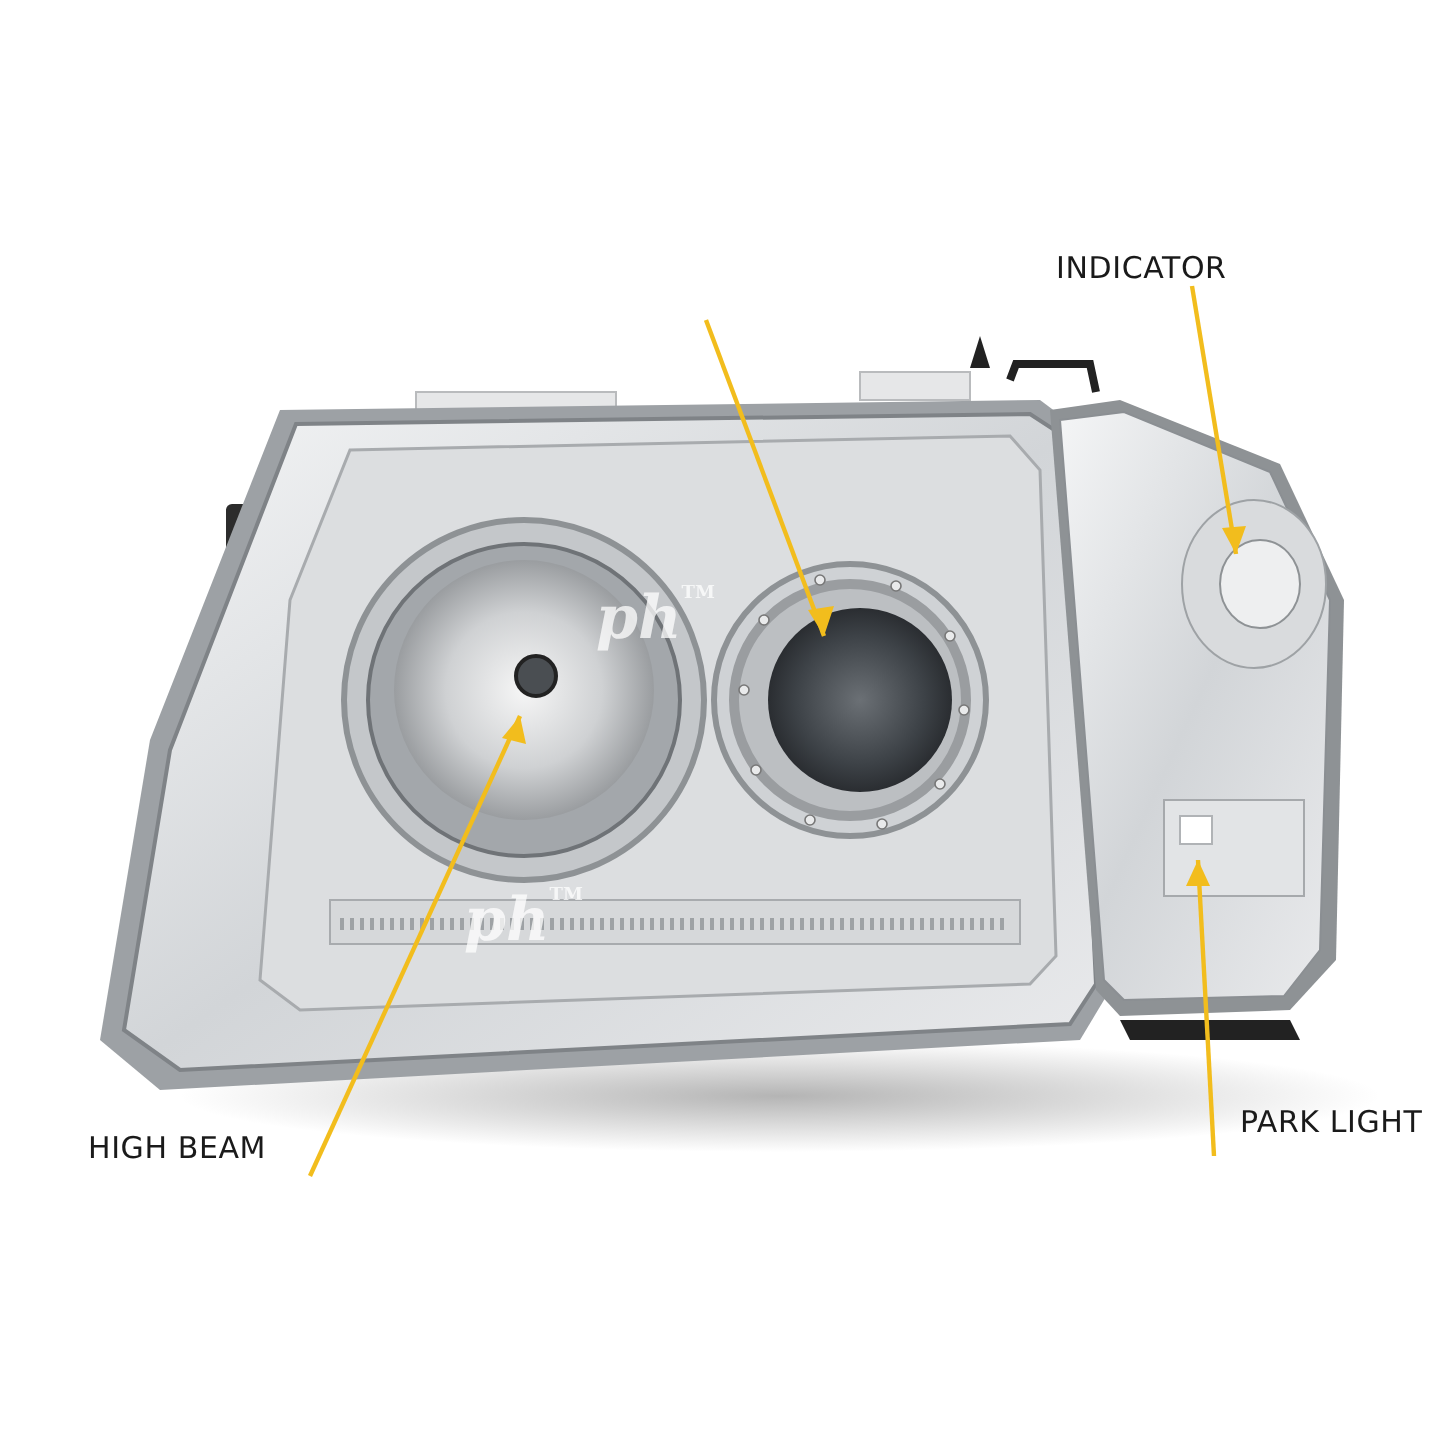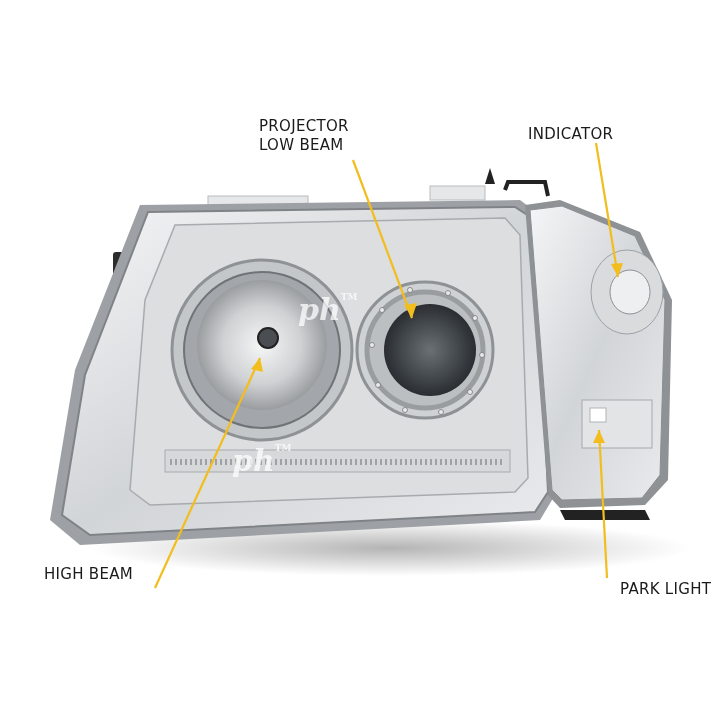--- a/index.html
+++ b/index.html
@@ -92,21 +92,17 @@
       <path d="M412 318 L404 305 L417 303 Z"></path>
       <path d="M618 277 L611 264 L623 263 Z"></path>
       <path d="M260 358 L263 372 L251 369 Z"></path>
       <path d="M599 430 L605 443 L593 443 Z"></path>
     </g>
   </svg>
 
   <div class="wm" style="left:298px; top:292px;"><span>ph</span><small>TM</small></div>
   <div class="wm" style="left:232px; top:443px;"><span>ph</span><small>TM</small></div>
 
-  <div class="label" style="left:259px; top:117px;">
-    <div>PROJECTOR</div>
-    <div>LOW BEAM</div>
-  </div>
   <div class="label" style="left:528px; top:125px;">INDICATOR</div>
   <div class="label" style="left:44px; top:565px;">HIGH BEAM</div>
-  <div class="label" style="left:620px; top:580px;">PARK LIGHT</div>
+  <div class="label" style="left:620px; top:552px;">PARK LIGHT</div>
 
 </div>
 
 </body></html>

